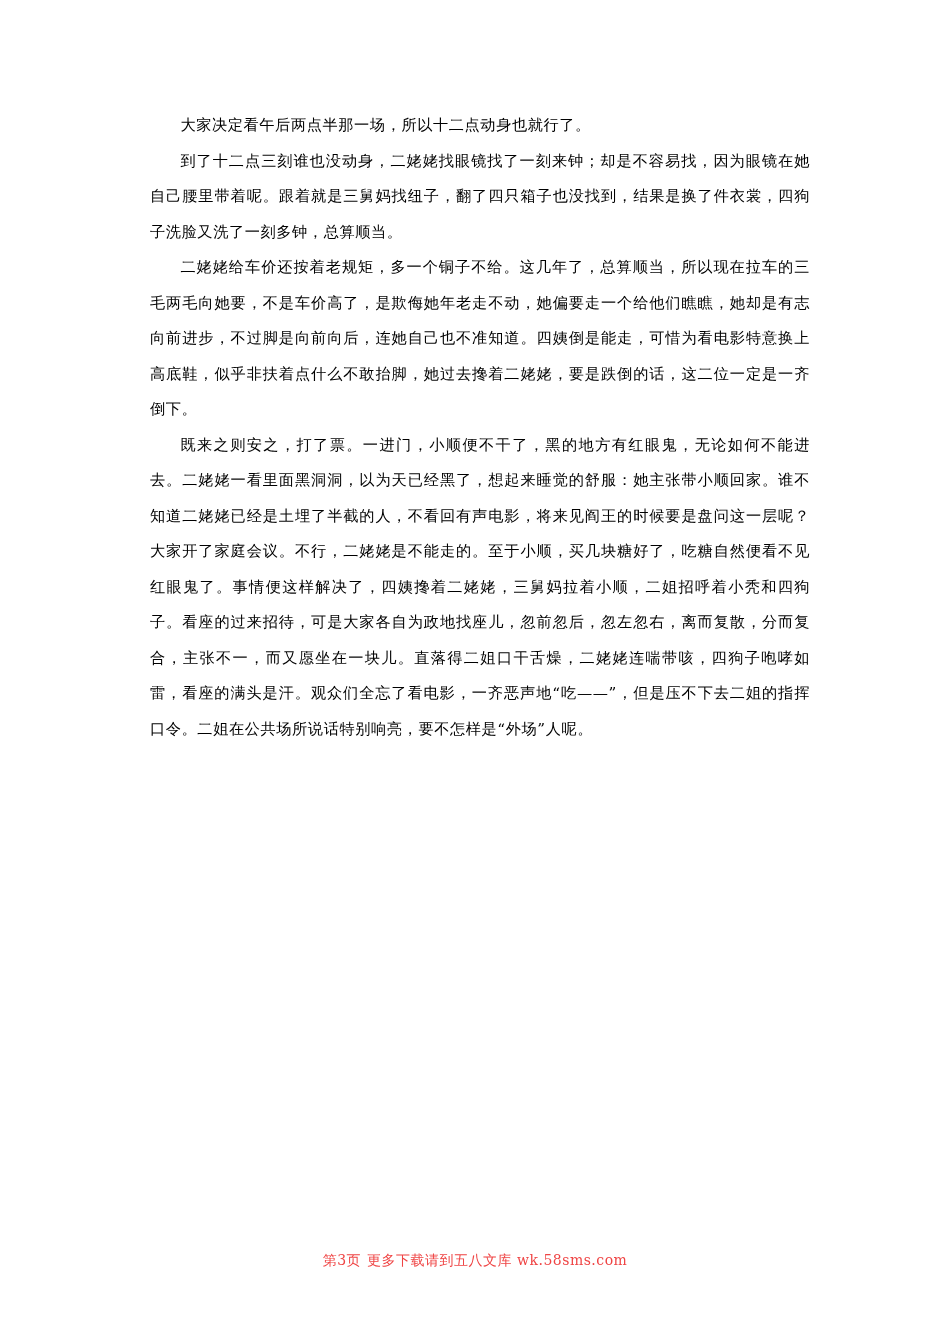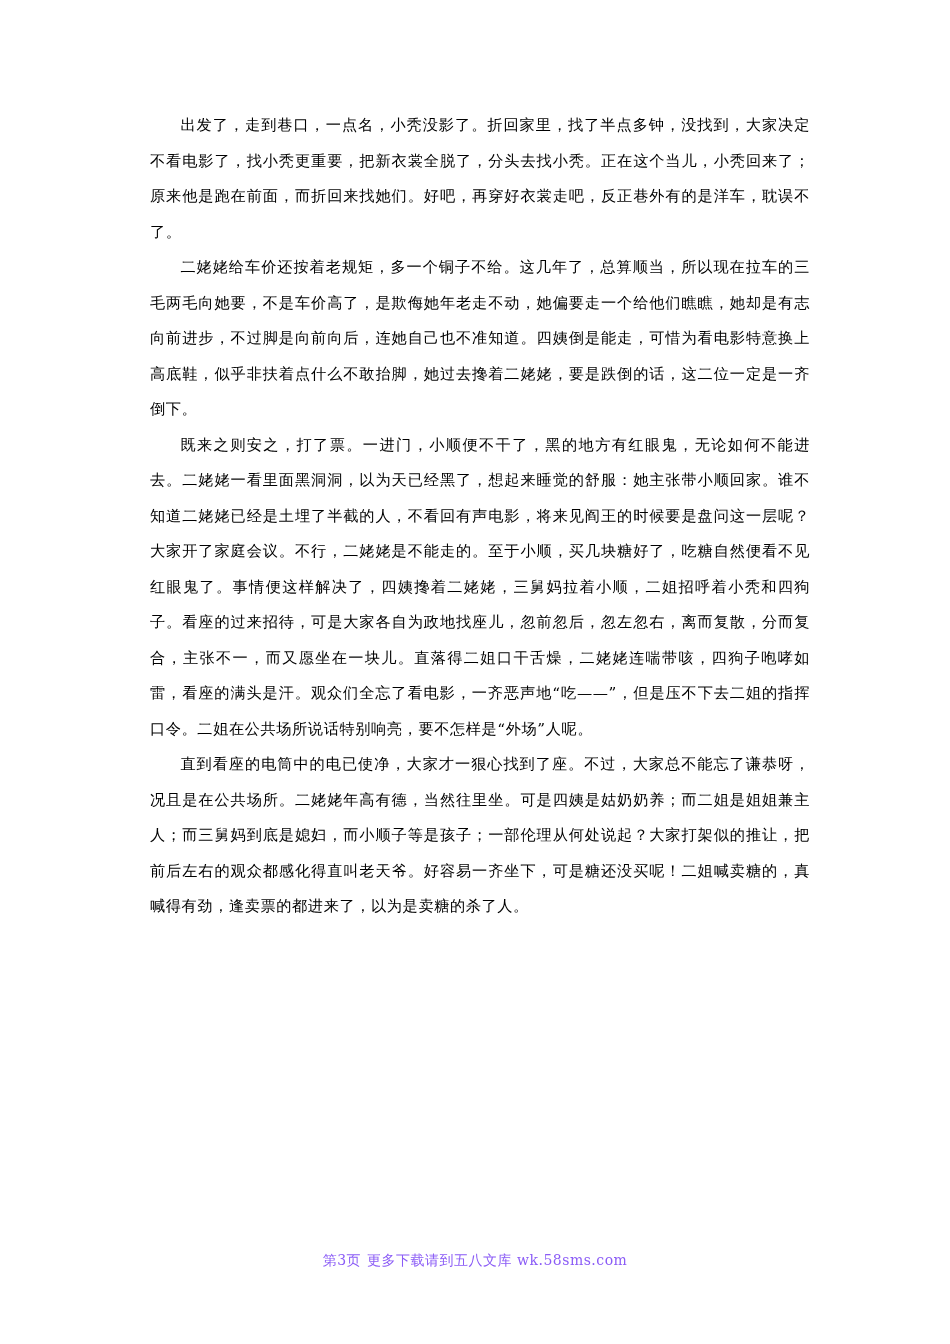--- a/index.html
+++ b/index.html
@@ -40,38 +40,38 @@
     word-break: break-all;
   }
   .footer {
     position: absolute;
     left: 0;
     top: 1252px;
     width: 950px;
     text-align: center;
     font-size: 14px;
     letter-spacing: 0.5px;
-    color: #8b5cf6;
+    color: #ef4444;
     font-family: "DejaVu Serif", "Liberation Serif", serif;
   }
   .footer .pagenum {
     display: inline;
   }
   .footer .note {
     display: inline;
     margin-left: 6px;
   }
 </style>
 </head>
 <body>
 
 <div class="page">
   <div class="content">
-    <p class="para">出发了，走到巷口，一点名，小秃没影了。折回家里，找了半点多钟，没找到，大家决定不看电影了，找小秃更重要，把新衣裳全脱了，分头去找小秃。正在这个当儿，小秃回来了；原来他是跑在前面，而折回来找她们。好吧，再穿好衣裳走吧，反正巷外有的是洋车，耽误不了。</p>
+    <p class="para">大家决定看午后两点半那一场，所以十二点动身也就行了。</p>
+    <p class="para">到了十二点三刻谁也没动身，二姥姥找眼镜找了一刻来钟；却是不容易找，因为眼镜在她自己腰里带着呢。跟着就是三舅妈找纽子，翻了四只箱子也没找到，结果是换了件衣裳，四狗子洗脸又洗了一刻多钟，总算顺当。</p>
     <p class="para">二姥姥给车价还按着老规矩，多一个铜子不给。这几年了，总算顺当，所以现在拉车的三毛两毛向她要，不是车价高了，是欺侮她年老走不动，她偏要走一个给他们瞧瞧，她却是有志向前进步，不过脚是向前向后，连她自己也不准知道。四姨倒是能走，可惜为看电影特意换上高底鞋，似乎非扶着点什么不敢抬脚，她过去搀着二姥姥，要是跌倒的话，这二位一定是一齐倒下。</p>
     <p class="para">既来之则安之，打了票。一进门，小顺便不干了，黑的地方有红眼鬼，无论如何不能进去。二姥姥一看里面黑洞洞，以为天已经黑了，想起来睡觉的舒服：她主张带小顺回家。谁不知道二姥姥已经是土埋了半截的人，不看回有声电影，将来见阎王的时候要是盘问这一层呢？大家开了家庭会议。不行，二姥姥是不能走的。至于小顺，买几块糖好了，吃糖自然便看不见红眼鬼了。事情便这样解决了，四姨搀着二姥姥，三舅妈拉着小顺，二姐招呼着小秃和四狗子。看座的过来招待，可是大家各自为政地找座儿，忽前忽后，忽左忽右，离而复散，分而复合，主张不一，而又愿坐在一块儿。直落得二姐口干舌燥，二姥姥连喘带咳，四狗子咆哮如雷，看座的满头是汗。观众们全忘了看电影，一齐恶声地“吃——”，但是压不下去二姐的指挥口令。二姐在公共场所说话特别响亮，要不怎样是“外场”人呢。</p>
-    <p class="para">直到看座的电筒中的电已使净，大家才一狠心找到了座。不过，大家总不能忘了谦恭呀，况且是在公共场所。二姥姥年高有德，当然往里坐。可是四姨是姑奶奶养；而二姐是姐姐兼主人；而三舅妈到底是媳妇，而小顺子等是孩子；一部伦理从何处说起？大家打架似的推让，把前后左右的观众都感化得直叫老天爷。好容易一齐坐下，可是糖还没买呢！二姐喊卖糖的，真喊得有劲，逢卖票的都进来了，以为是卖糖的杀了人。</p>
   </div>
 
   <div class="footer">
     <span class="pagenum">第3页</span><span class="note">更多下载请到五八文库 wk.58sms.com</span>
   </div>
 </div>
 
 </body></html>

